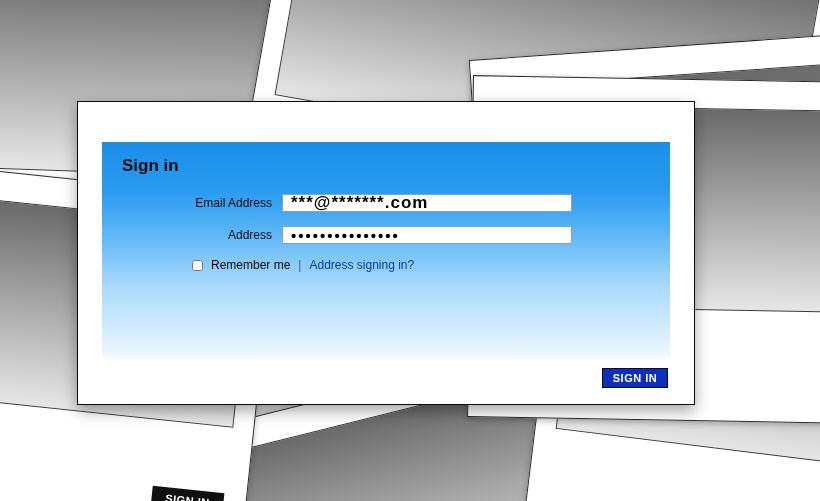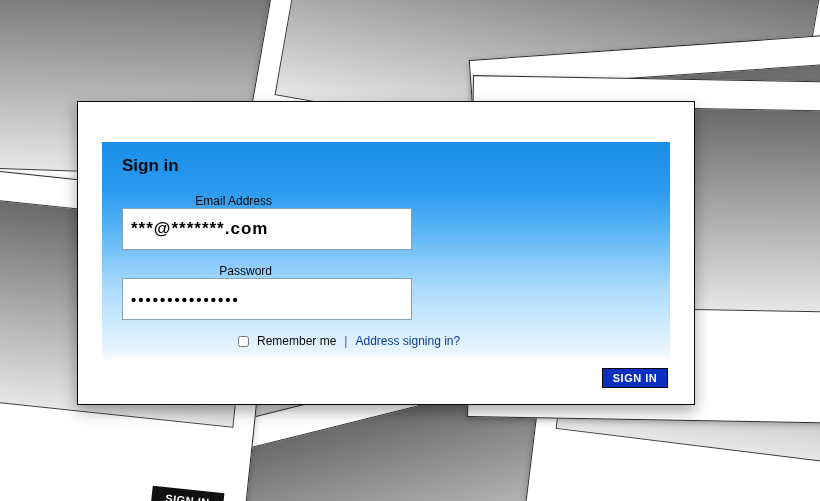--- a/index.html
+++ b/index.html
@@ -92,53 +92,52 @@
     color: #0a0a0a;
   }
   .form {
     position: absolute;
     top: 52px;
     left: 20px;
     right: 20px;
   }
   .row {
     display: flex;
-    align-items: flex-start;
+    align-items: center;
     margin-bottom: 14px;
-    flex-direction: column;
   }
   .row label {
     width: 150px;
     text-align: right;
     margin-right: 10px;
     font-size: 12px;
     color: #0a0a0a;
   }
   .row input[type=text],
   .row input[type=password] {
     width: 290px;
-    height: 42px;
+    height: 18px;
     border: 1px solid #8aa2b6;
     padding: 0 8px;
     font-size: 17px;
     font-family: Arial, Helvetica, sans-serif;
     font-weight: bold;
     letter-spacing: 1px;
     color: #000;
     background: #fff;
     box-sizing: border-box;
   }
   .row input[type=password] {
     font-size: 15px;
     letter-spacing: 2px;
   }
   .helper {
     display: flex;
     align-items: center;
-    margin-left: 116px;
+    margin-left: 70px;
     gap: 8px;
     font-size: 12px;
     color: #0a3a72;
   }
   .helper input[type=checkbox]{
     width: 11px;
     height: 11px;
     accent-color: #888;
     margin: 0;
   }
@@ -215,21 +214,21 @@
     <div class="panel-title">Sign in</div>
 
     <div class="form">
 
       <div class="row">
         <label>Email Address</label>
         <input type="text" value="***@*******.com" style="">
       </div>
 
       <div class="row">
-        <label>Password</label>
+        <label>Address</label>
         <input type="password" value="***************" style="">
       </div>
 
       <div class="helper">
         <input type="checkbox" style="">
         <span class="rm">Remember me</span>
         <span class="sep">|</span>
         <a>Address signing in?</a>
       </div>
 

